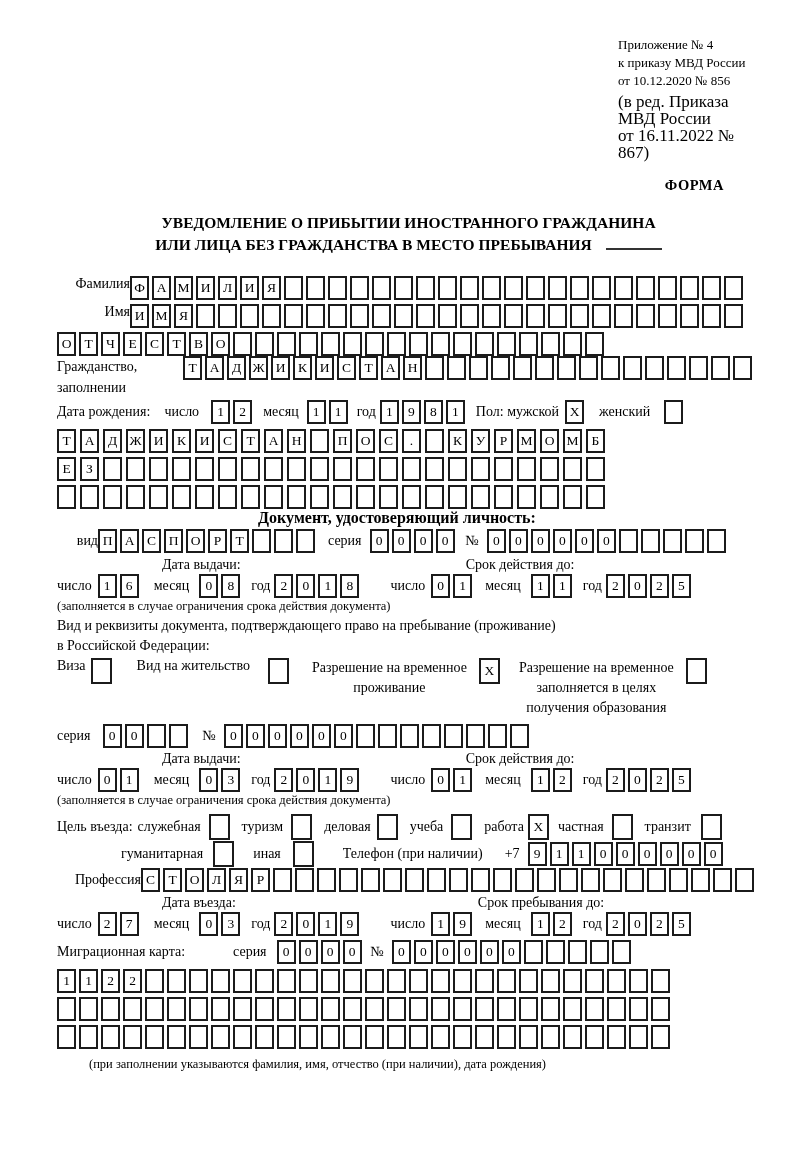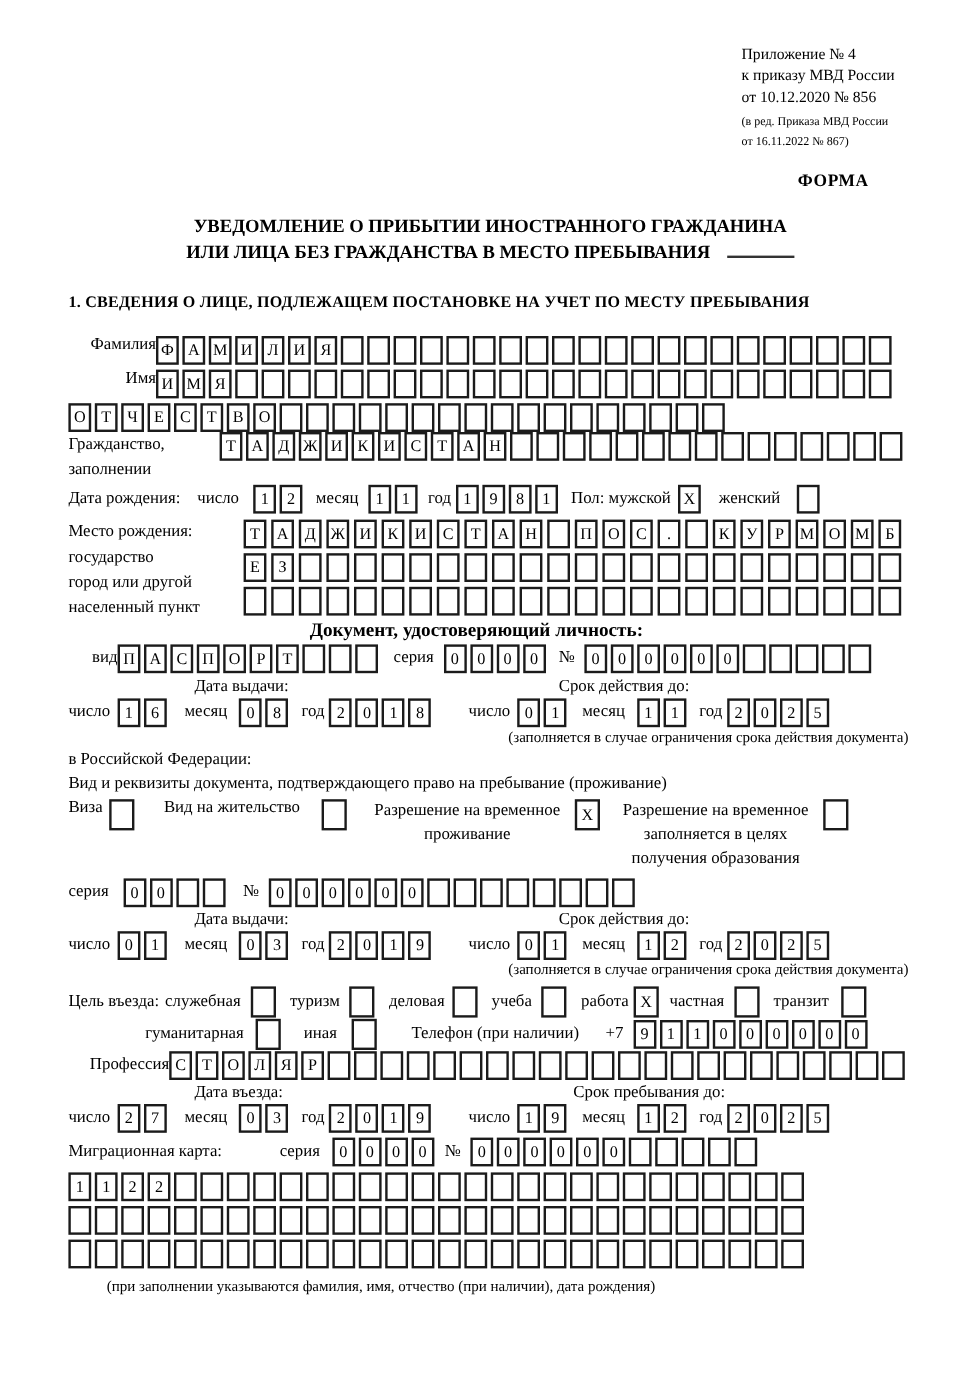--- a/index.html
+++ b/index.html
@@ -3,21 +3,21 @@
 <meta charset="utf-8">
 <style>
   * { margin:0; padding:0; box-sizing:border-box; }
   html,body { background:#ffffff; }
   body { width:800px; height:1163px; overflow:hidden; color:#000;
          font-family:"Liberation Serif","DejaVu Serif",serif; font-size:14px; }
   .page { width:800px; height:1163px; padding:36px 40px 0 57px; position:relative; }
 
   
   .hdr { margin-left:561px; font-size:13px; line-height:18px; }
-  .hdr-sub { margin-top:3px; font-size:10px; line-height:17px; }
+  .hdr-sub { margin-top:3px; font-size:17px; line-height:17px; }
   .forma { margin-top:16px; text-align:right; padding-right:36px; font-weight:bold; font-size:14.5px; letter-spacing:.5px; }
 
   
   .title { margin-top:18px; text-align:center; font-weight:bold; font-size:15.5px; line-height:22px;font-family:Liberation Serif, serif; }
   .tunder { display:inline-block; width:56px; border-bottom:2px solid #333; margin-left:14px; vertical-align:baseline; }
   .sect { margin-top:22px; font-weight:bold; font-size:13.4px; letter-spacing:.2px; }
 
   .rows { margin-top:20px; }
 
   
@@ -29,21 +29,21 @@
   .cells { display:flex; flex:none; }
   .cell { flex:none; width:19px; height:24px; border:2px solid #1b1b1b; margin-right:3px;
           display:flex; align-items:center; justify-content:center;
           font-size:13.5px; background:#fff; }
   .wide .cell { margin-right:4px; }
   .cbx .cell { width:21px; height:26px; }
 
   .cbcol { display:flex; flex-direction:column; text-align:center; line-height:20px; flex:none; }
 
   .center-b { text-align:center; font-weight:bold; font-size:16px; margin-left:60px; width:560px; }
-  .note-r { width:700px; text-align:right; font-size:12.5px; }
+  .note-r { width:700px; font-size:12.5px; }
   .note-s { font-size:12.5px; }
 
   .dhdr { font-size:14px; }
 </style>
 </head>
 <body>
 
 <div class="page">
 
   <div class="hdr">
@@ -56,21 +56,20 @@
     </div>
   </div>
 
   <div class="forma">ФОРМА</div>
 
   <div class="title">
     <div>УВЕДОМЛЕНИЕ О ПРИБЫТИИ ИНОСТРАННОГО ГРАЖДАНИНА</div>
     <div><span>ИЛИ ЛИЦА БЕЗ ГРАЖДАНСТВА В МЕСТО ПРЕБЫВАНИЯ</span><span class="tunder"></span></div>
   </div>
 
-  <div class="sect">1. СВЕДЕНИЯ О ЛИЦЕ, ПОДЛЕЖАЩЕМ ПОСТАНОВКЕ НА УЧЕТ ПО МЕСТУ ПРЕБЫВАНИЯ</div>
 
   <div class="rows">
 
     <div class="r" style="margin-bottom:4px">
       <span class="lbl" style="width:73px">Фамилия</span>
       <span class="cells">
           <span class="cell">Ф</span>
           <span class="cell">А</span>
           <span class="cell">М</span>
           <span class="cell">И</span>
@@ -223,26 +222,20 @@
       <span class="cells" style="margin-left:6px">
           <span class="cell">X</span>
         </span>
       <span class="lbl" style="margin-left:12px">женский</span>
       <span class="cells" style="margin-left:14px">
           <span class="cell"></span>
         </span>
     </div>
 
     <div class="r">
-      <span class="lc" style="width:146px;line-height:21px">
-        <span>Место рождения:</span>
-        <span>государство</span>
-        <span>город или другой</span>
-        <span>населенный пункт</span>
-      </span>
       <span class="lc">
         <span class="cells wide" style="margin-bottom:4px">
             <span class="cell">Т</span>
             <span class="cell">А</span>
             <span class="cell">Д</span>
             <span class="cell">Ж</span>
             <span class="cell">И</span>
             <span class="cell">К</span>
             <span class="cell">И</span>
             <span class="cell">С</span>
@@ -394,22 +387,22 @@
       <span class="cells" style="margin-left:4px">
           <span class="cell">2</span>
           <span class="cell">0</span>
           <span class="cell">2</span>
           <span class="cell">5</span>
         </span>
     </div>
 
     <div class="note-r">(заполняется в случае ограничения срока действия документа)</div>
 
+    <div style="margin-top:4px">Вид и реквизиты документа, подтверждающего право на пребывание (проживание)</div>
     <div style="margin-top:4px">в Российской Федерации:</div>
-    <div style="margin-top:4px">Вид и реквизиты документа, подтверждающего право на пребывание (проживание)</div>
 
     <div class="r" style="margin-top:4px;margin-bottom:6px">
       <span class="lbl">Виза</span>
       <span class="cells cbx" style="margin-left:5px">
           <span class="cell"></span>
         </span>
       <span class="lbl" style="margin-left:22px">Вид на жительство</span>
       <span class="cells cbx" style="margin-left:18px">
           <span class="cell"></span>
         </span>

